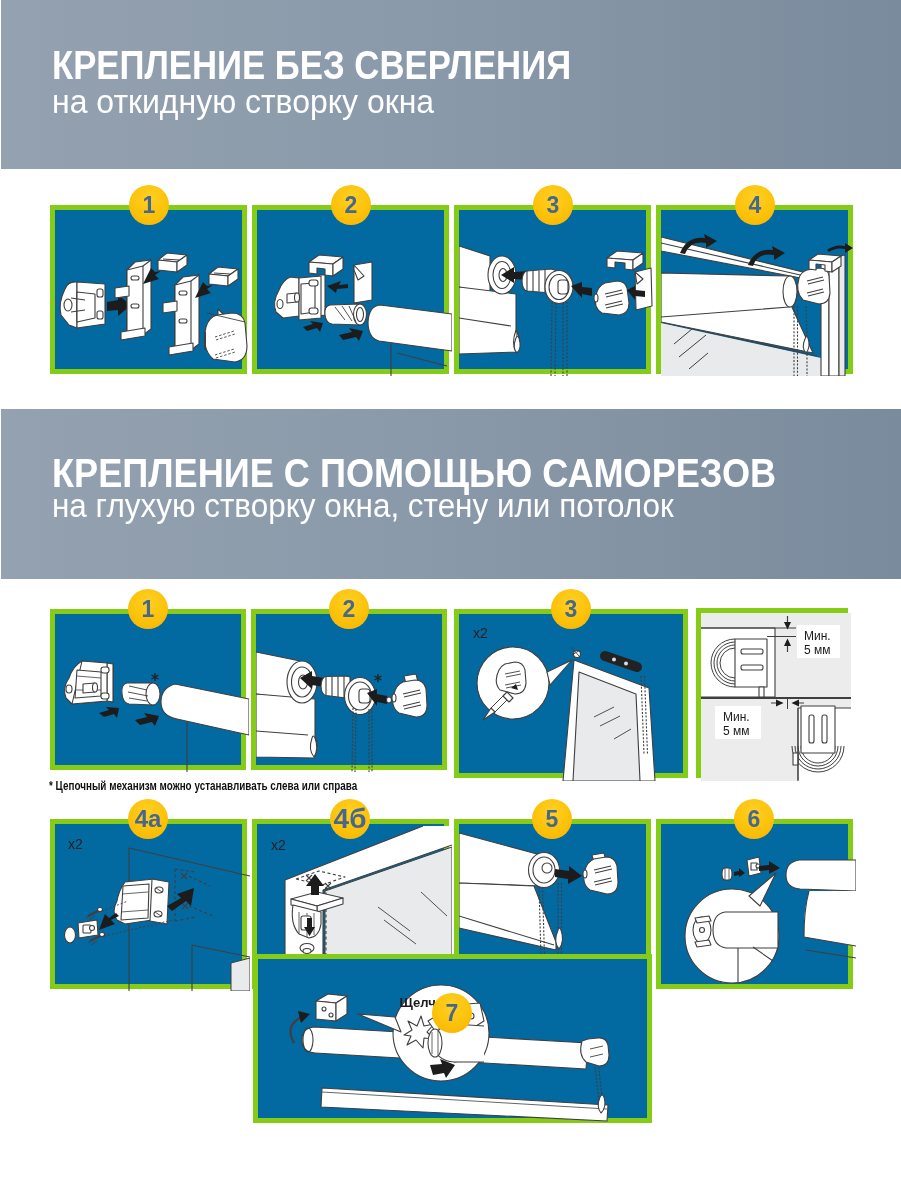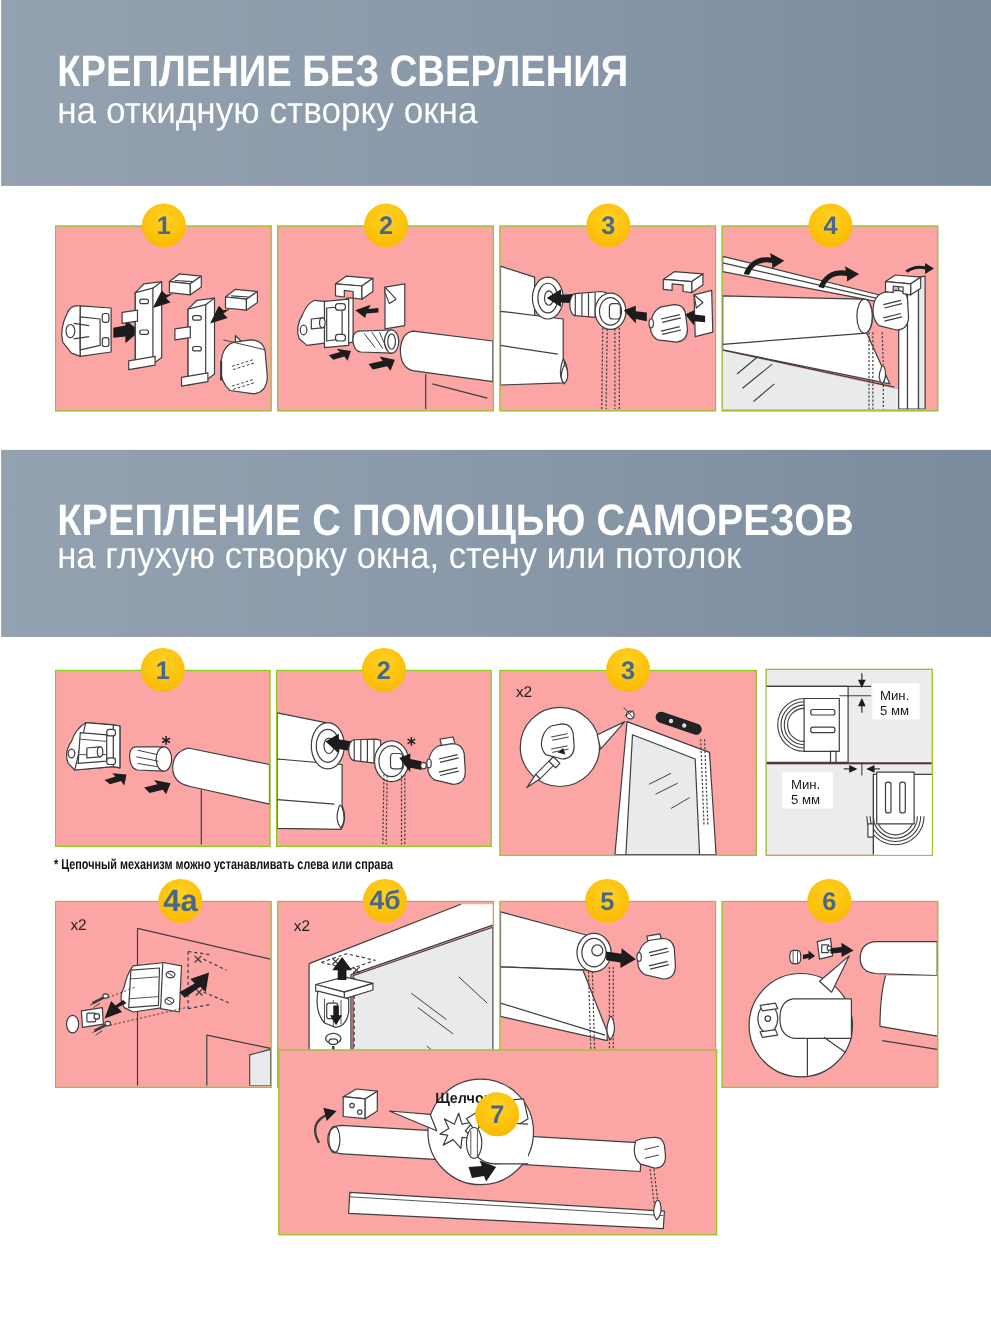--- a/index.html
+++ b/index.html
@@ -1,18 +1,18 @@
 <!DOCTYPE html>
 <html><head><meta charset="utf-8"><style>
 html,body{margin:0;padding:0}
 body{width:901px;height:1201px;background:#fff;font-family:"Liberation Sans",sans-serif;position:relative;overflow:hidden}
 .band{position:absolute;left:1px;width:900px;background:linear-gradient(90deg,#93a1b0 0%,#8b9aaa 45%,#7a8b9d 100%)}
 .t1{position:absolute;color:#fff;font-weight:bold;font-size:40px;line-height:1;white-space:nowrap}
 .t2{position:absolute;color:#fff;font-size:28px;line-height:1;white-space:nowrap}
-.panel{position:absolute;border:1px solid #84cc16;background:#fca5a5;box-sizing:border-box}
+.panel{position:absolute;border:5px solid #84cc16;background:#0369a1;box-sizing:border-box}
 .num{position:absolute;width:40px;height:40px;border-radius:50%;background:radial-gradient(circle at 50% 32%,#ffd024 0%,#fcc20a 55%,#f8b100 100%);color:#47688c;font-weight:bold;font-size:23px;display:flex;align-items:center;justify-content:center;z-index:5}
 .panel svg{position:absolute;left:0;top:0}
 .note{position:absolute;font-size:13.5px;color:#111}
 </style></head><body>
 
 <div class="band" style="top:0;height:169px"></div>
 
 <div class="t1" style="left:52px;top:45px;transform:scaleX(.868);transform-origin:left">КРЕПЛЕНИЕ БЕЗ СВЕРЛЕНИЯ</div>
 
 <div class="t2" style="left:52px;top:84px;font-size:34px;transform:scaleX(.94);transform-origin:left">на откидную створку окна</div>
@@ -464,21 +464,21 @@
 <ellipse cx="15" cy="111" rx="5.5" ry="8" fill="#fff"></ellipse>
 <path d="M35,117 L47,111" stroke-width="2.4"></path>
         <path d="M33,119 L39,115 M36,121 L42,117" stroke-width=".9"></path>
         <ellipse cx="47" cy="110.5" rx="2.5" ry="2" fill="#fff"></ellipse>
       </g>
 
 <path d="M47,87 L73,77 M49,112 L118,96" stroke-dasharray="2 2" stroke-width=".9"></path>
 </svg>
   </div>
 
-<div class="num" style="left:144px;top:799px;font-size:28px">4а</div>
+<div class="num" style="left:128px;top:799px;font-size:24px">4а</div>
 
 <div class="panel" id="p4b" style="left:252px;top:819px;width:197px;height:170px">
 <svg width="195" height="167" viewBox="0 0 195 167" fill="none" stroke="#3f3f3f" stroke-width="1.1" stroke-linejoin="round">
 
 <text x="14" y="26" fill="#222" stroke="none" font-size="14" font-family="Liberation Sans">x2</text>
 
 <g>
         <path fill="#e9eaeb" stroke-width="1" d="M68,67 L195,23 L195,167 L68,167 Z"></path>
 <path fill="#fff" d="M28,56 L166,2 L195,2 L195,21 L66,66 L66,167 L28,167 Z" stroke="none"></path>
 <path d="M28,56 L166,2 M66,66 L195,21 M28,56 L28,167 M66,66 L66,167"></path>
@@ -508,21 +508,21 @@
         <ellipse cx="50" cy="127" rx="4" ry="2.5" fill="#fff"></ellipse>
 <path d="M50,131 L50,140" stroke-width="2.2"></path>
 <path d="M48,146 L48,158 M49,143 L44,146 M49,148 L44,151 M49,153 L44,156" stroke-width="1"></path>
         <path d="M48,141 L48,160 M46,160 L50,160" stroke-width="1.4"></path>
 <path d="M70,142 L70,159 M69,141 L64,144 M69,146 L64,149 M69,151 L64,154" stroke-width="1"></path>
         <path d="M68,139 L72,139" stroke-width="1.4"></path>
       </g>
 </svg>
   </div>
 
-<div class="num" style="left:330px;top:799px;font-size:24px">4б</div>
+<div class="num" style="left:330px;top:799px;font-size:28px">4б</div>
 
 <div class="panel" id="p35" style="left:454px;top:819px;width:197px;height:170px">
 <svg width="195" height="167" viewBox="0 0 195 167" fill="none" stroke="#3f3f3f" stroke-width="1.1" stroke-linejoin="round">
 
 <g>
         <path fill="#fff" d="M0,9 L78,30 L82,62 L0,59 Z"></path>
 <path fill="#fff" d="M0,59 L75,62 L97,118 L97,126 L0,104 Z"></path>
 <path d="M0,92 L95,121"></path>
       </g>
 

